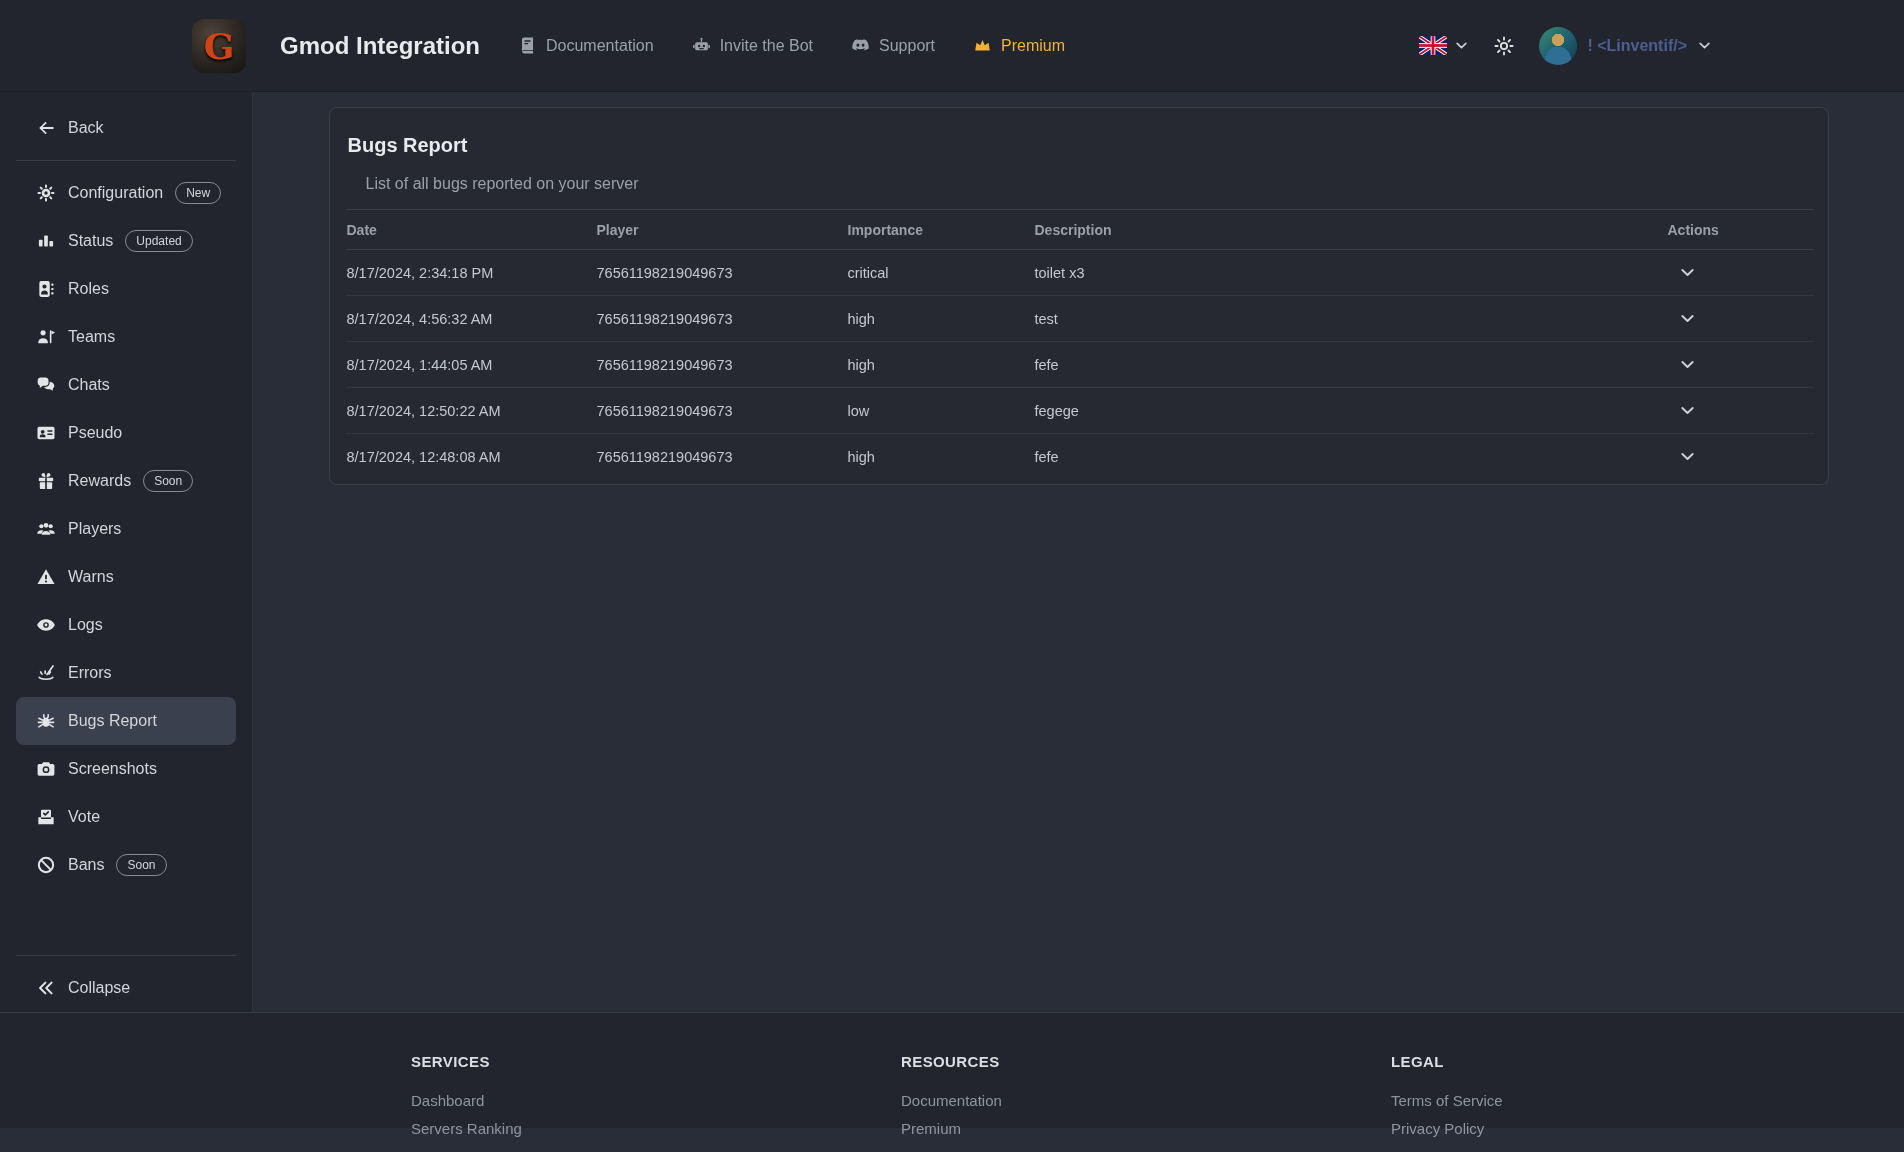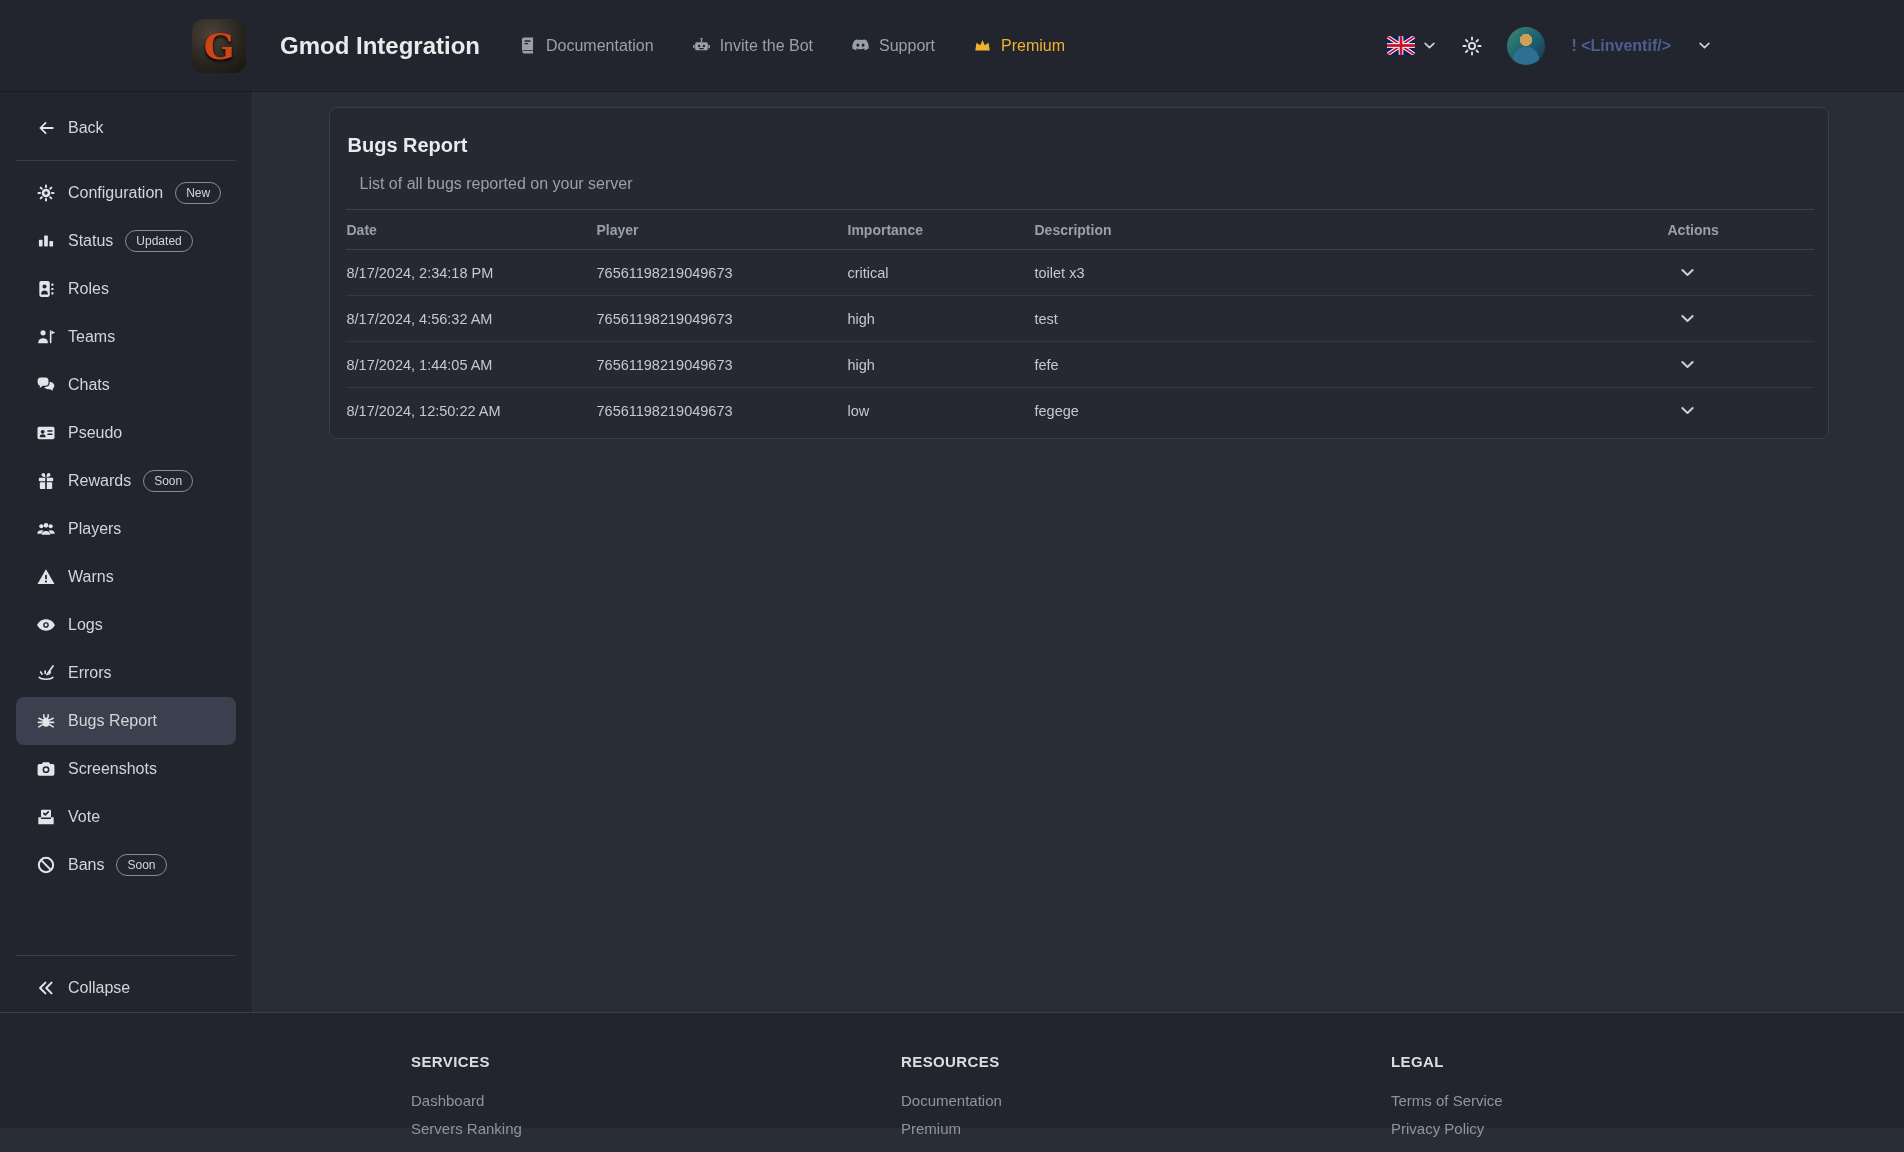--- a/index.html
+++ b/index.html
@@ -36,21 +36,21 @@
   .nav-link{display:flex;align-items:center;gap:9px;color:var(--text-muted);font-size:16px;cursor:pointer;white-space:nowrap;}
   .nav-link .icon svg{width:19px;height:19px;}
   .nav-link.accent{color:var(--gold);}
   .nav-right{margin-left:auto;display:flex;align-items:center;}
   .flag-btn{display:flex;align-items:center;gap:7px;cursor:pointer;}
   .flag-btn svg.flag{width:28px;height:19px;border-radius:3px;}
   .chev{color:#cdd0d5;}
   .chev svg{width:15px;height:15px;}
   .theme-btn{margin-left:24px;color:#dfe1e4;cursor:pointer;}
   .theme-btn svg{width:22px;height:22px;}
-  .user-cluster{margin-left:24px;display:flex;align-items:center;gap:26px;cursor:pointer;}
+  .user-cluster{margin-left:24px;display:flex;align-items:center;gap:10px;cursor:pointer;}
   .avatar{width:38px;height:38px;border-radius:50%;flex:none;
     background:
       radial-gradient(circle at 50% 34%, #caa05a 0 19%, rgba(0,0,0,0) 20%),
       radial-gradient(circle at 50% 86%, #2e6f93 0 34%, rgba(0,0,0,0) 35%),
       linear-gradient(135deg,#3a8a6e 0%,#1d5d70 55%,#14384a 100%);}
   .user-name{font-size:16px;font-weight:700;color:var(--user-blue);white-space:nowrap;}
 
   
   .layout{display:flex;height:920px;}
 
@@ -65,21 +65,21 @@
   .side-divider{height:1px;background:#383c46;margin:8px 16px;flex:none;}
   .badge{border:1px solid #858a94;color:#d3d5d9;font-size:12px;line-height:1;
     padding:4px 10px;border-radius:11px;margin-left:12px;}
   .side-spacer{flex:1;}
 
   
   .main{flex:1;overflow:hidden;}
   .card{width:1500px;margin:15px auto 0;background:var(--bg-card);
     border:1px solid var(--border-soft);border-radius:8px;padding:0 16px 4px;}
   .card-title{font-size:20px;font-weight:700;color:var(--text-bright);margin:26px 2px 0;}
-  .card-sub{font-size:16px;color:var(--text-muted);margin:18px 14px 16px;}
+  .card-sub{font-size:16px;color:var(--text-muted);margin:18px 20px 16px;}
   table{width:100%;border-collapse:collapse;table-layout:fixed;}
   thead th{height:40px;text-align:left;font-size:14px;font-weight:700;color:var(--text-muted);
     border-top:1px solid var(--border-soft);border-bottom:1px solid var(--border-soft);}
   tbody td{height:46px;font-size:14.5px;color:var(--text-norm);overflow:hidden;text-overflow:ellipsis;white-space:nowrap;}
   tbody tr + tr td{border-top:1px solid var(--border-row);}
   .row-expand{background:none;border:none;padding:2px;margin-left:8px;color:#ced1d6;cursor:pointer;}
   .row-expand svg{width:19px;height:19px;display:block;}
 
   
   .footer{height:116px;background:var(--bg-dark);border-top:1px solid #3a3e48;
@@ -463,20 +463,31 @@
     <td>8/17/2024, 12:50:22 AM</td>
     <td>76561198219049673</td>
     <td>low</td>
     <td>fegege</td>
     <td><button class="row-expand">
       <svg viewBox="0 0 24 24" fill="currentColor">
                     <polyline points="5.5 8.8 12 15.2 18.5 8.8" fill="none" stroke="currentColor" stroke-width="2.4" stroke-linecap="round" stroke-linejoin="round"></polyline>
                   </svg>
     </button></td>
   </tr>
+  <tr>
+    <td>8/17/2024, 12:48:08 AM</td>
+    <td>76561198219049673</td>
+    <td>high</td>
+    <td>fefe</td>
+    <td><button class="row-expand">
+      <svg viewBox="0 0 24 24" fill="currentColor">
+                    <polyline points="5.5 8.8 12 15.2 18.5 8.8" fill="none" stroke="currentColor" stroke-width="2.4" stroke-linecap="round" stroke-linejoin="round"></polyline>
+                  </svg>
+    </button></td>
+  </tr>
           </tbody>
       </table>
     </section>
   </main>
 </div>
 
 <footer class="footer" id="footer">
   <div class="foot-col">
     <p class="foot-head">SERVICES</p>
     <ul class="foot-links">

